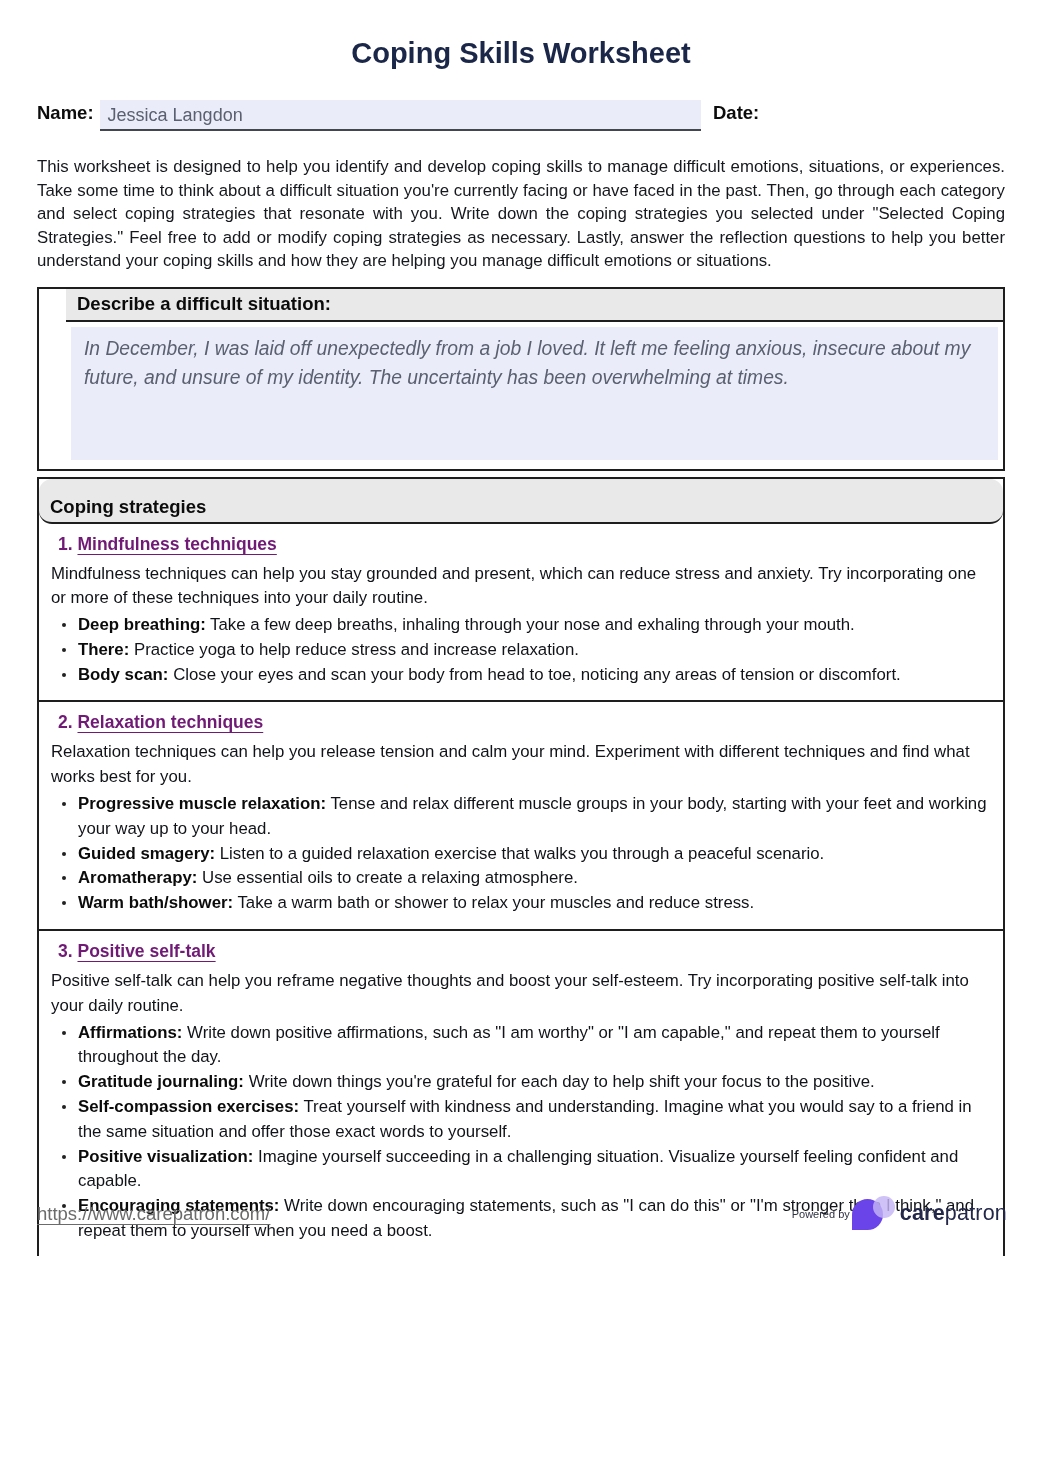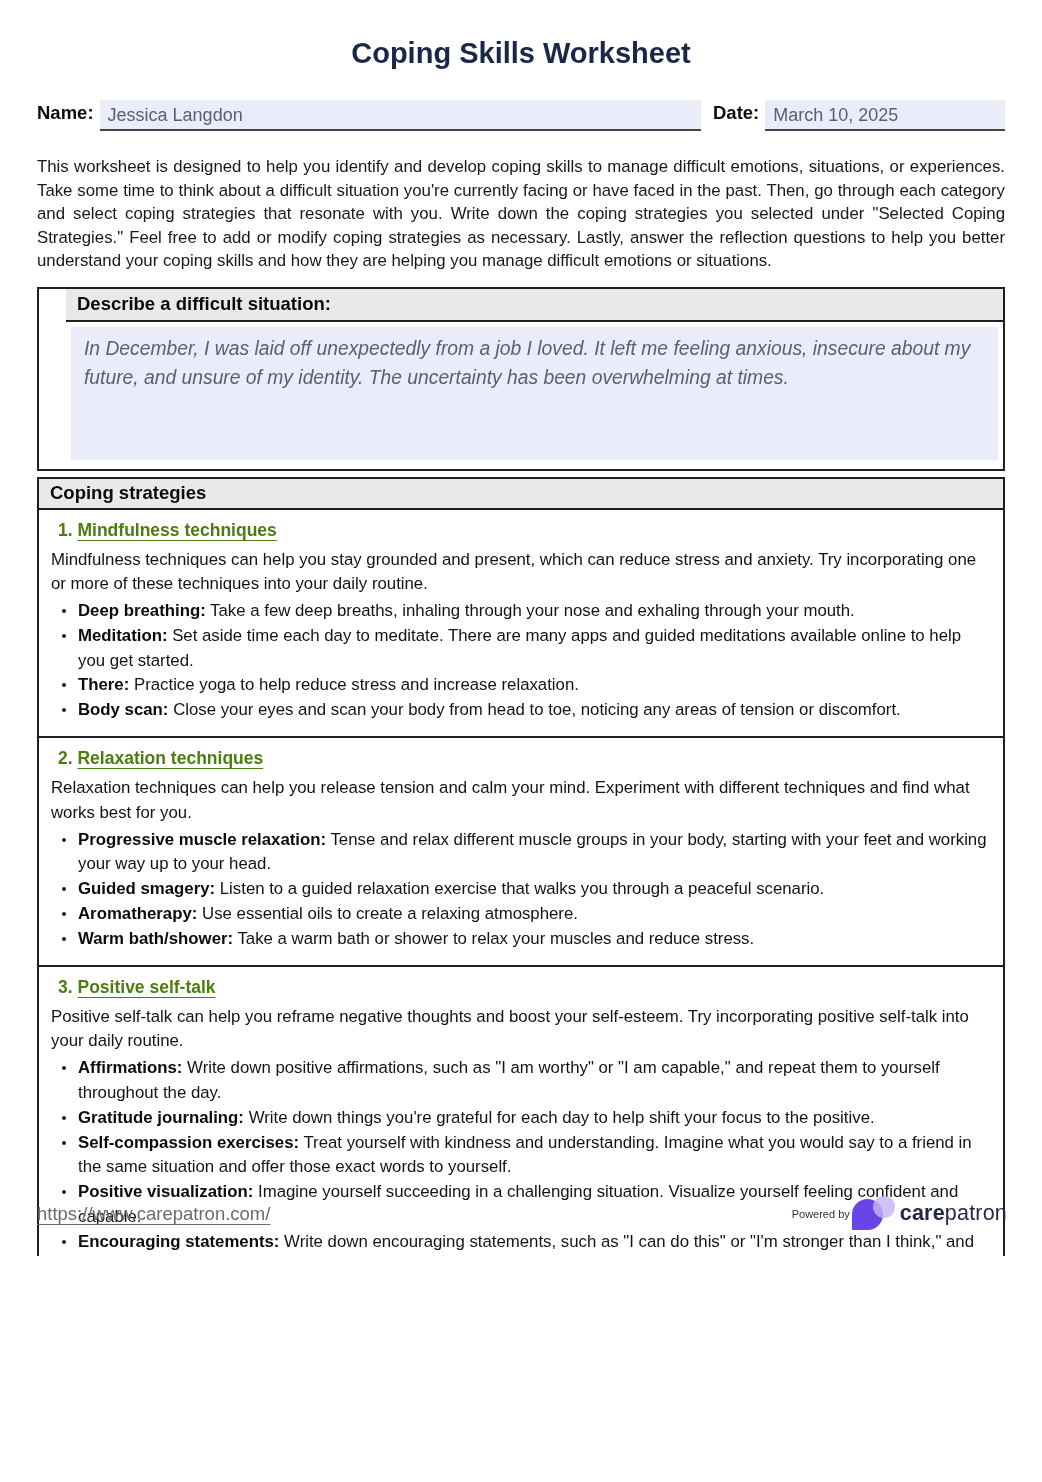--- a/index.html
+++ b/index.html
@@ -43,24 +43,24 @@
   .box-header{
     background:var(--header-bg);border-bottom:2px solid var(--border-dark);
     font-weight:bold;font-size:18.5px;padding:4px 11px 5px;color:#0b0b0b;
   }
   .box-a-inner{padding:5px 5px 9px;}
   .answer-area{
     background:var(--field-bg);height:133px;padding:7px 13px 6px;
     font-size:19.3px;line-height:29.5px;color:var(--answer-text);font-style:italic;
   }
   .box-b{margin-top:6px;}
-  .box-b .box-header{padding:3px 11px 4px;}
+  .box-b .box-header{padding:17px 11px 4px;border-radius:13px;}
   .section{padding:10px 11px 13px 12px;}
   .section + .section{border-top:2px solid var(--border-dark);}
-  .sec-title{font-size:17.5px;font-weight:bold;margin-left:7px;color:#4d7c0f;}
+  .sec-title{font-size:17.5px;font-weight:bold;margin-left:7px;color:#701a75;}
   .sec-name{text-decoration:underline;text-underline-offset:3.5px;}
   .sec-desc{margin:7px 0 2px;font-size:16.8px;line-height:24.8px;color:#111318;}
   ul.bullets{list-style:none;margin:0;padding:0;}
   li.bullet-item{
     position:relative;padding-left:27px;
     font-size:16.8px;line-height:24.8px;color:#111318;
   }
   li.bullet-item::before{
     content:'';position:absolute;left:11px;top:10px;
     width:4px;height:4px;border-radius:50%;background:#222;
@@ -95,42 +95,40 @@
   <div class="inner">
     <h1 class="title">Coping Skills Worksheet</h1>
 
     <div class="fields-row">
       <div class="field-group name-group">
         <span class="field-label">Name:</span>
         <span class="field-box"><span>Jessica Langdon</span></span>
       </div>
       <div class="field-group date-group">
         <span class="field-label">Date:</span>
-        <span class="field-box"><span>March 10, 2025</span></span>
       </div>
     </div>
 
     <p class="intro">This worksheet is designed to help you identify and develop coping skills to manage difficult emotions, situations, or experiences. Take some time to think about a difficult situation you're currently facing or have faced in the past. Then, go through each category and select coping strategies that resonate with you. Write down the coping strategies you selected under "Selected Coping Strategies." Feel free to add or modify coping strategies as necessary. Lastly, answer the reflection questions to help you better understand your coping skills and how they are helping you manage difficult emotions or situations.</p>
 
     <section class="box box-a">
       <div class="box-header">Describe a difficult situation:</div>
       <div class="box-a-inner">
         <div class="answer-area">In December, I was laid off unexpectedly from a job I loved. It left me feeling anxious, insecure about my future, and unsure of my identity. The uncertainty has been overwhelming at times.</div>
       </div>
     </section>
 
     <section class="box box-b">
       <div class="box-header">Coping strategies</div>
       <div>
           <div class="section">
             <div class="sec-title"><span class="sec-num">1.</span> <span class="sec-name">Mindfulness techniques</span></div>
             <p class="sec-desc">Mindfulness techniques can help you stay grounded and present, which can reduce stress and anxiety. Try incorporating one or more of these techniques into your daily routine.</p>
             <ul class="bullets">
               <li class="bullet-item"><b>Deep breathing:</b> <span>Take a few deep breaths, inhaling through your nose and exhaling through your mouth.</span></li>
-              <li class="bullet-item"><b>Meditation:</b> <span>Set aside time each day to meditate. There are many apps and guided meditations available online to help you get started.</span></li>
               <li class="bullet-item"><b>There:</b> <span>Practice yoga to help reduce stress and increase relaxation.</span></li>
               <li class="bullet-item"><b>Body scan:</b> <span>Close your eyes and scan your body from head to toe, noticing any areas of tension or discomfort.</span></li>
             </ul>
           </div>
           <div class="section">
             <div class="sec-title"><span class="sec-num">2.</span> <span class="sec-name">Relaxation techniques</span></div>
             <p class="sec-desc">Relaxation techniques can help you release tension and calm your mind. Experiment with different techniques and find what works best for you.</p>
             <ul class="bullets">
               <li class="bullet-item"><b>Progressive muscle relaxation:</b> <span>Tense and relax different muscle groups in your body, starting with your feet and working your way up to your head.</span></li>
               <li class="bullet-item"><b>Guided smagery:</b> <span>Listen to a guided relaxation exercise that walks you through a peaceful scenario.</span></li>

